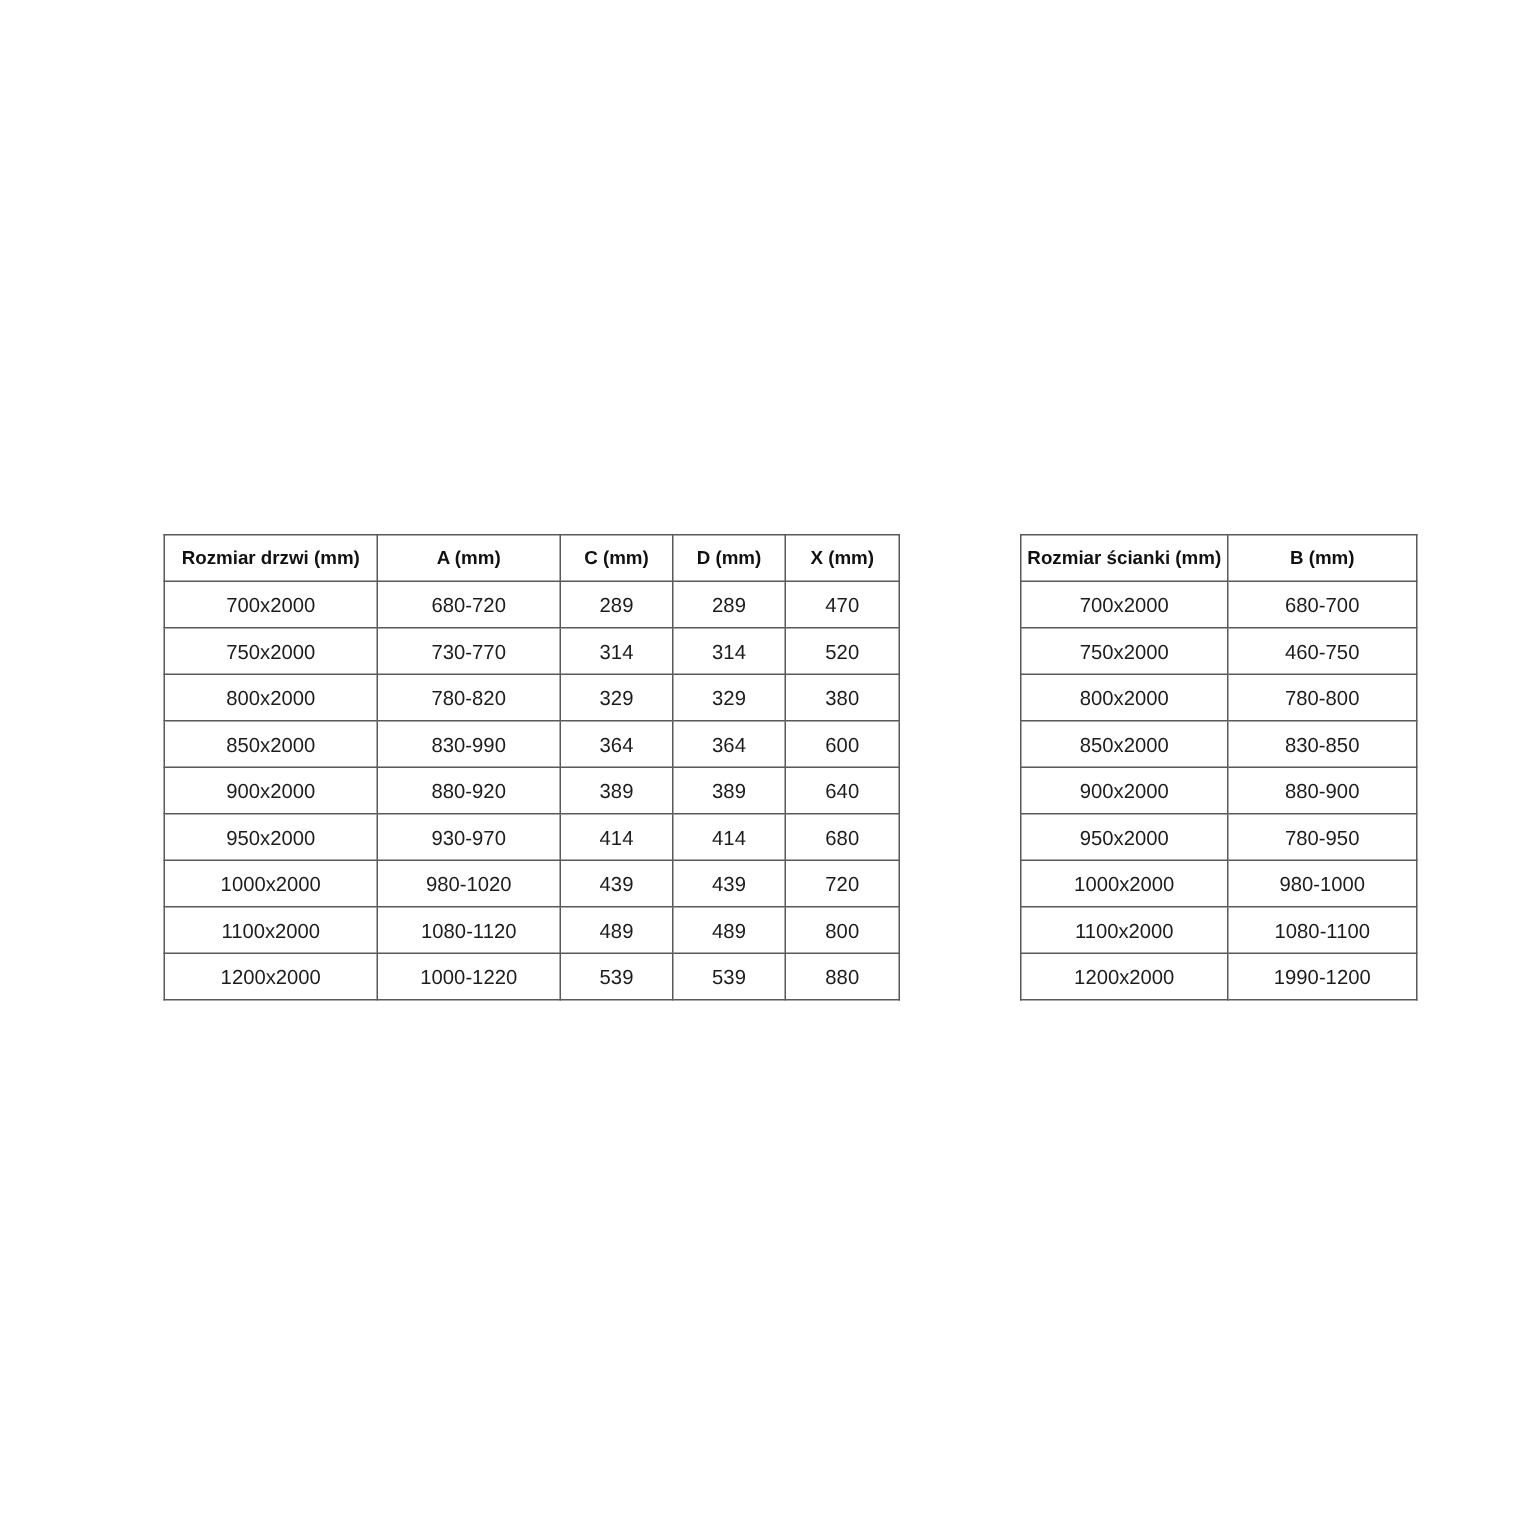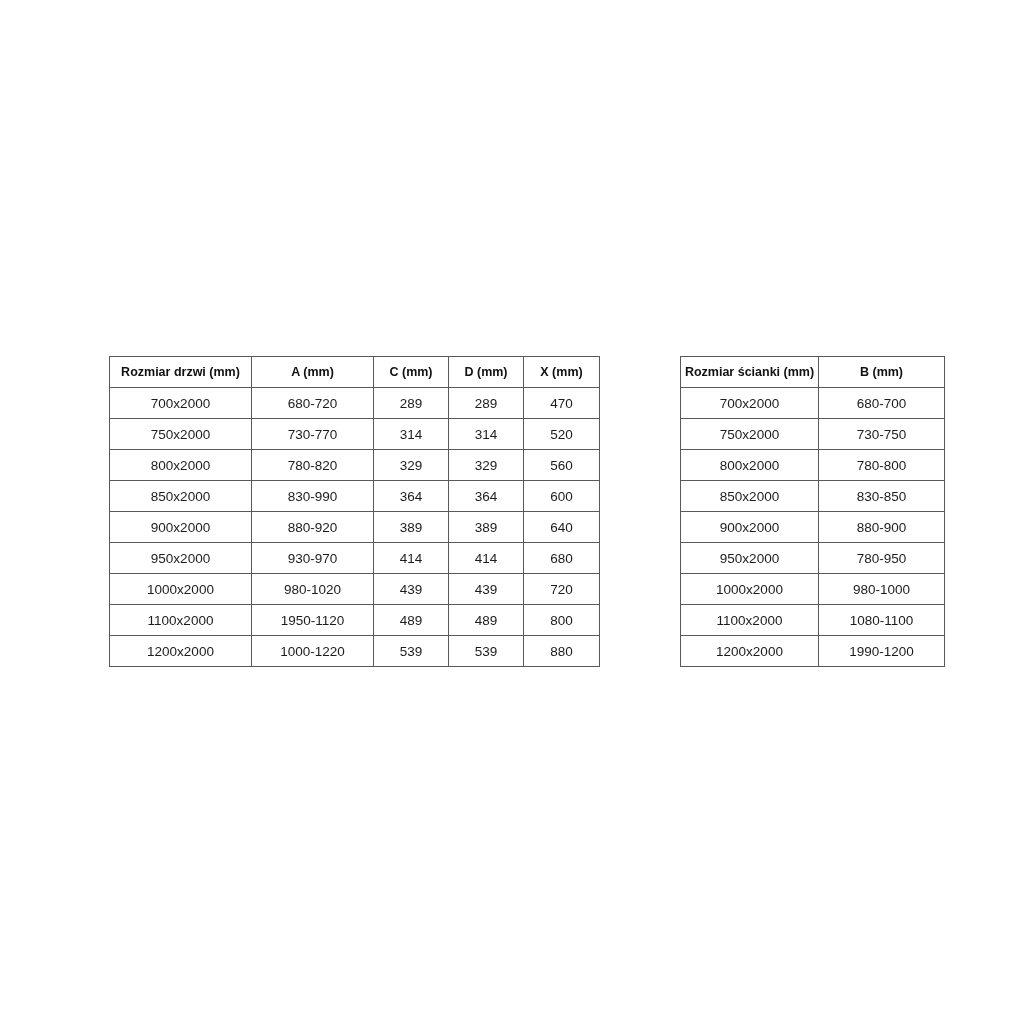--- a/index.html
+++ b/index.html
@@ -84,21 +84,21 @@
           <td>730-770</td>
           <td>314</td>
           <td>314</td>
           <td>520</td>
         </tr>
         <tr>
           <td>800x2000</td>
           <td>780-820</td>
           <td>329</td>
           <td>329</td>
-          <td>560</td>
+          <td>380</td>
         </tr>
         <tr>
           <td>850x2000</td>
           <td>830-990</td>
           <td>364</td>
           <td>364</td>
           <td>600</td>
         </tr>
         <tr>
           <td>900x2000</td>
@@ -116,21 +116,21 @@
         </tr>
         <tr>
           <td>1000x2000</td>
           <td>980-1020</td>
           <td>439</td>
           <td>439</td>
           <td>720</td>
         </tr>
         <tr>
           <td>1100x2000</td>
-          <td>1950-1120</td>
+          <td>1080-1120</td>
           <td>489</td>
           <td>489</td>
           <td>800</td>
         </tr>
         <tr>
           <td>1200x2000</td>
           <td>1000-1220</td>
           <td>539</td>
           <td>539</td>
           <td>880</td>
@@ -149,21 +149,21 @@
           <th>B (mm)</th>
         </tr>
     </thead>
     <tbody>
         <tr>
           <td>700x2000</td>
           <td>680-700</td>
         </tr>
         <tr>
           <td>750x2000</td>
-          <td>730-750</td>
+          <td>460-750</td>
         </tr>
         <tr>
           <td>800x2000</td>
           <td>780-800</td>
         </tr>
         <tr>
           <td>850x2000</td>
           <td>830-850</td>
         </tr>
         <tr>

